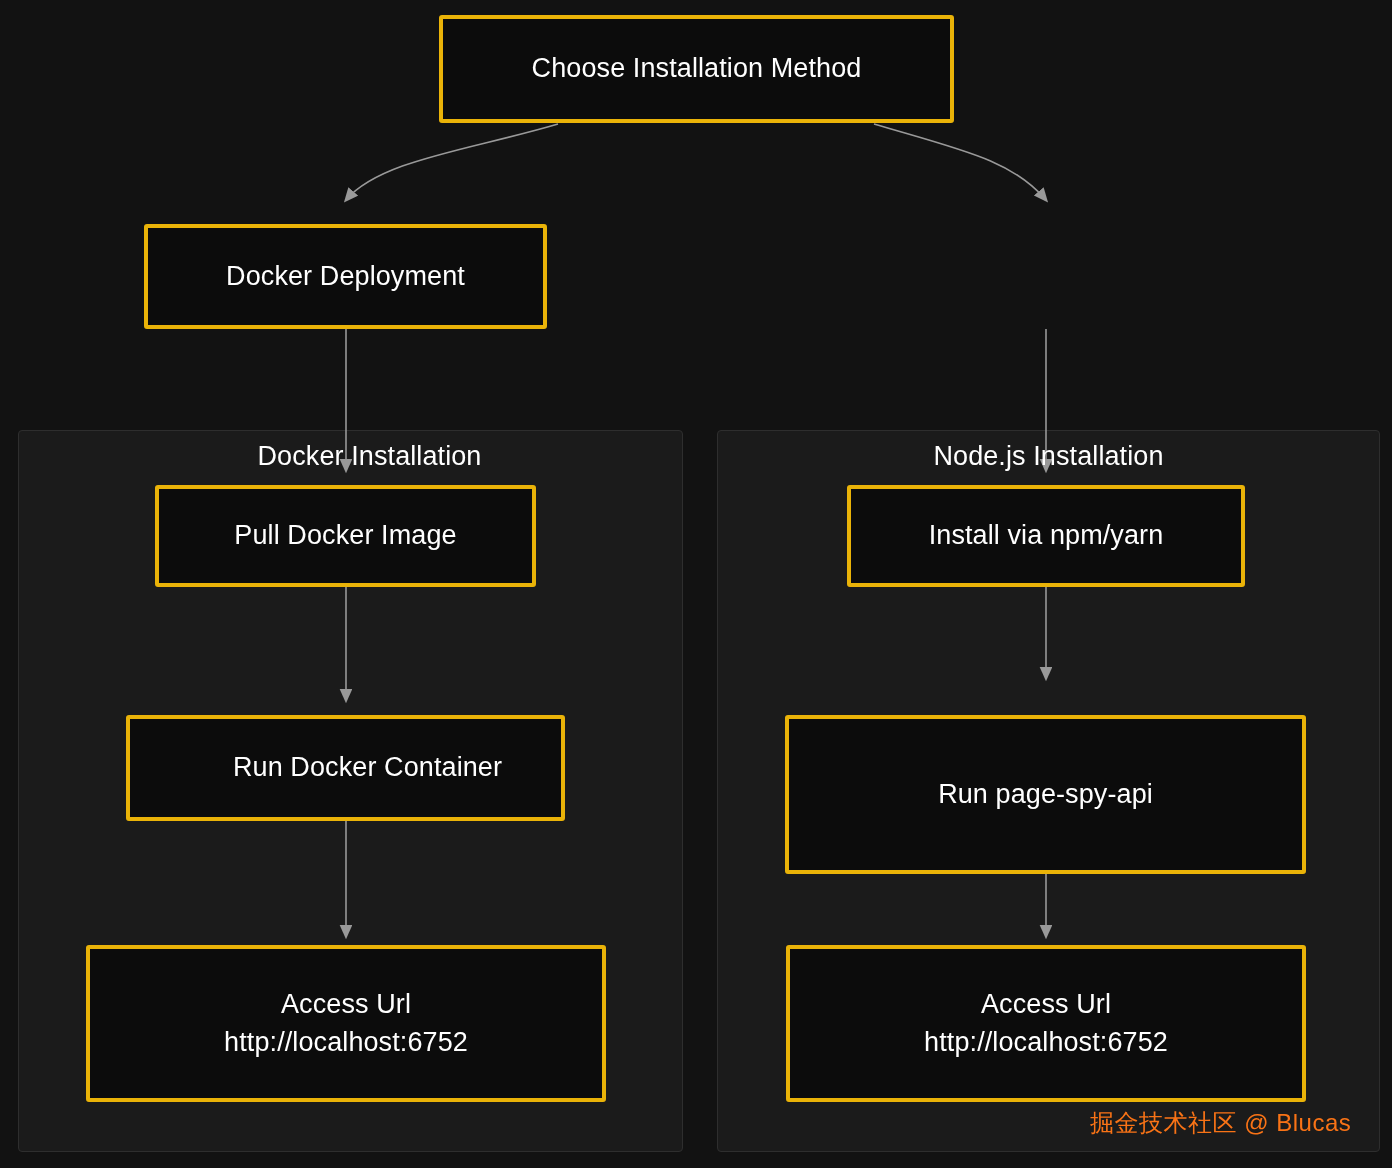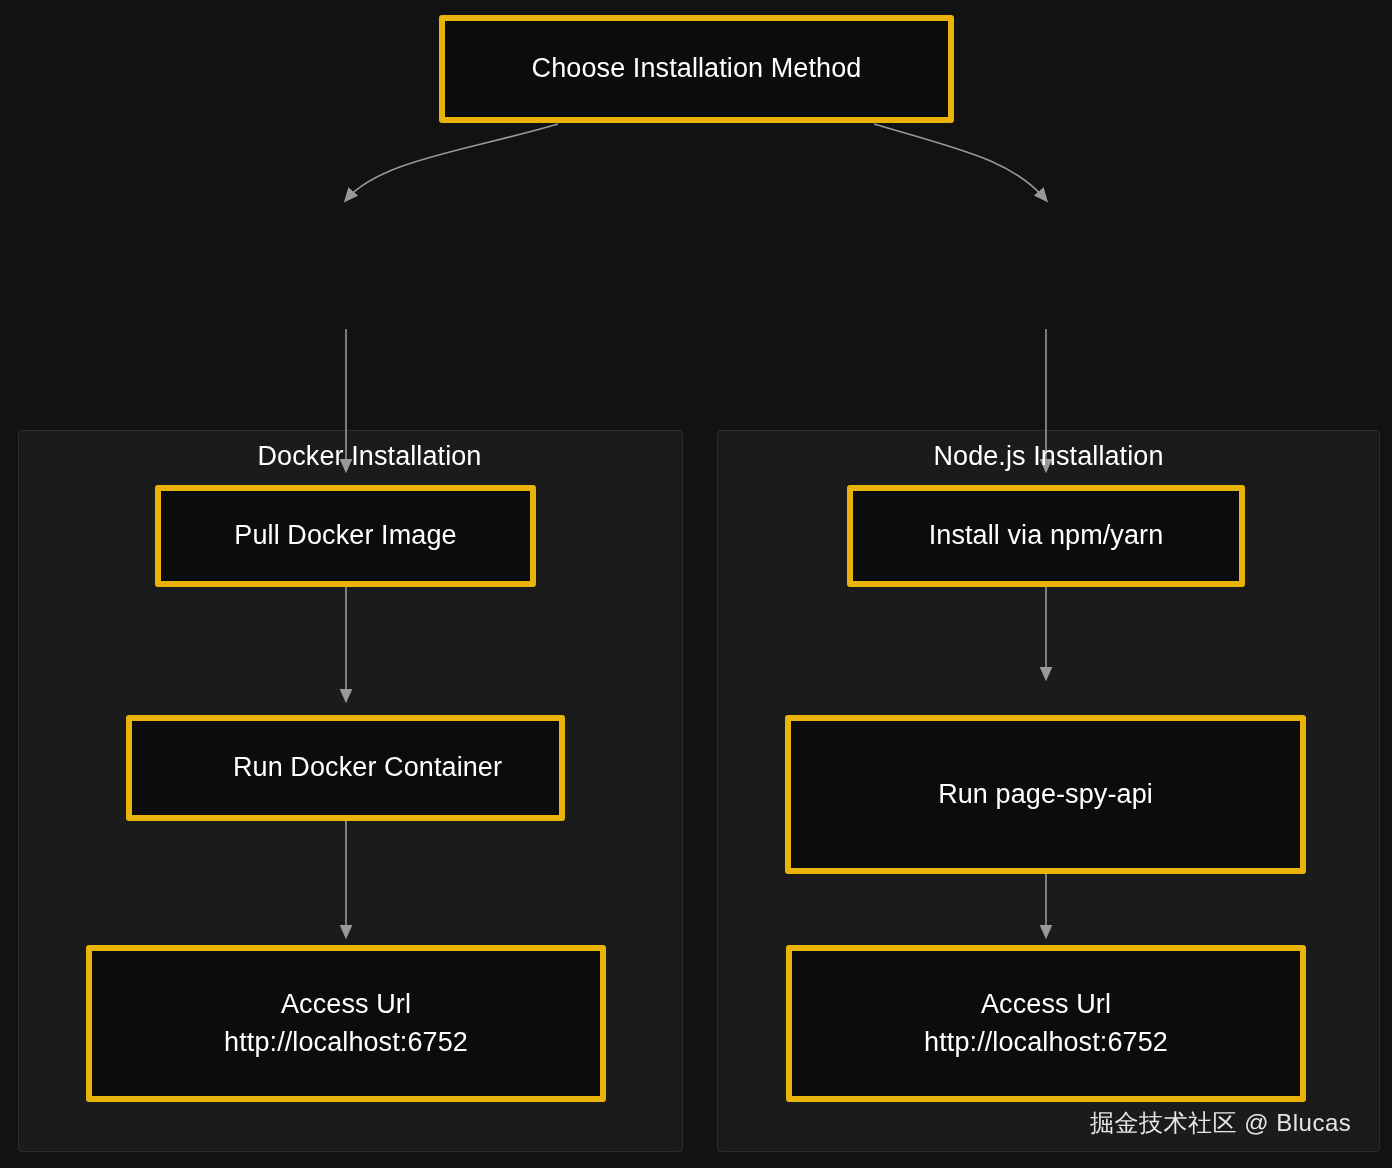--- a/index.html
+++ b/index.html
@@ -37,21 +37,21 @@
     color: #ffffff;
     font-size: 27px;
     line-height: 1;
     text-align: center;
     white-space: nowrap;
     letter-spacing: 0.1px;
   }
   .node {
     position: absolute;
     background: #0c0c0c;
-    border: 6px solid #eab308;
+    border: 4px solid #eab308;
     border-radius: 3px;
     box-sizing: border-box;
     display: flex;
     align-items: center;
     justify-content: center;
     color: #ffffff;
     font-size: 27px;
     line-height: 1.38;
     text-align: center;
     letter-spacing: 0.1px;
@@ -60,21 +60,21 @@
     display: block;
     width: 100%;
     padding: 0 10px;
     box-sizing: border-box;
   }
   .node .line2 {
     display: block;
   }
   .watermark {
     position: absolute;
-    color: #e5e5e5;
+    color: #f97316;
     font-size: 24px;
     line-height: 1;
     white-space: nowrap;
     letter-spacing: 0.5px;
   }
 </style>
 </head>
 <body>
 
 <div id="canvas">
@@ -106,20 +106,23 @@
     <path d="M 1046,846 L 1046,936" fill="none" stroke="#999999" stroke-width="1.6" marker-end="url(#arrowhead)"></path>
   </svg>
 
   <div class="subgraph-label" style="left:18px; top:443px; width:665px;padding-left:19px;">Docker Installation</div>
   <div class="subgraph-label" style="left:717px; top:443px; width:663px;">Node.js Installation</div>
 
   <div class="node" style="left:439px; top:15px; width:515px; height:108px;">
     <span class="node-text">Choose Installation Method</span>
   </div>
 
+  <div class="node" style="left:144px; top:224px; width:403px; height:105px;">
+    <span class="node-text">Docker Deployment</span>
+  </div>
 
 
   <div class="node" style="left:155px; top:485px; width:381px; height:102px;">
     <span class="node-text">Pull Docker Image</span>
   </div>
 
   <div class="node" style="left:847px; top:485px; width:398px; height:102px;text-align:center;">
     <span class="node-text">Install via npm/yarn</span>
   </div>
 

